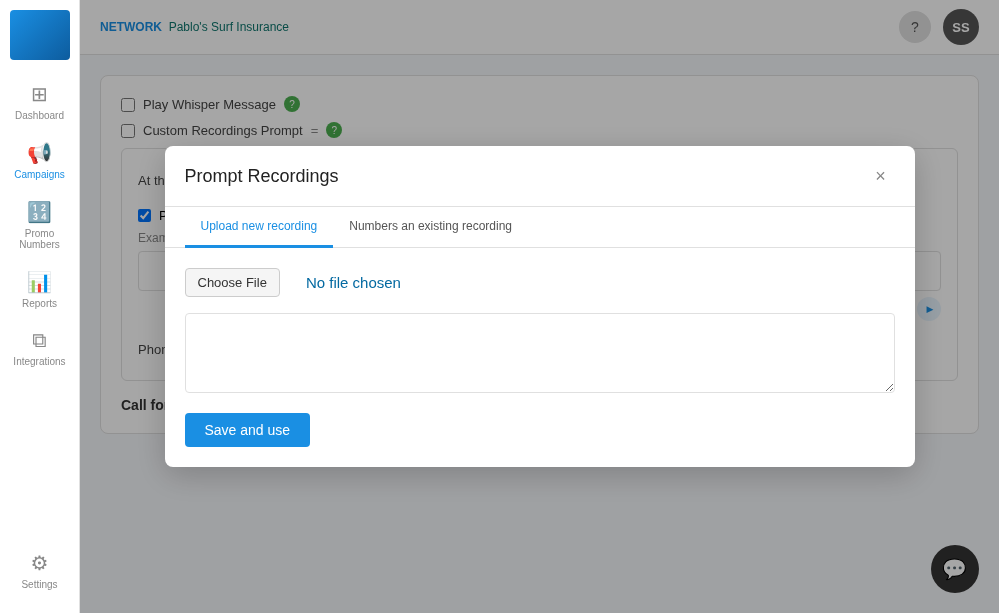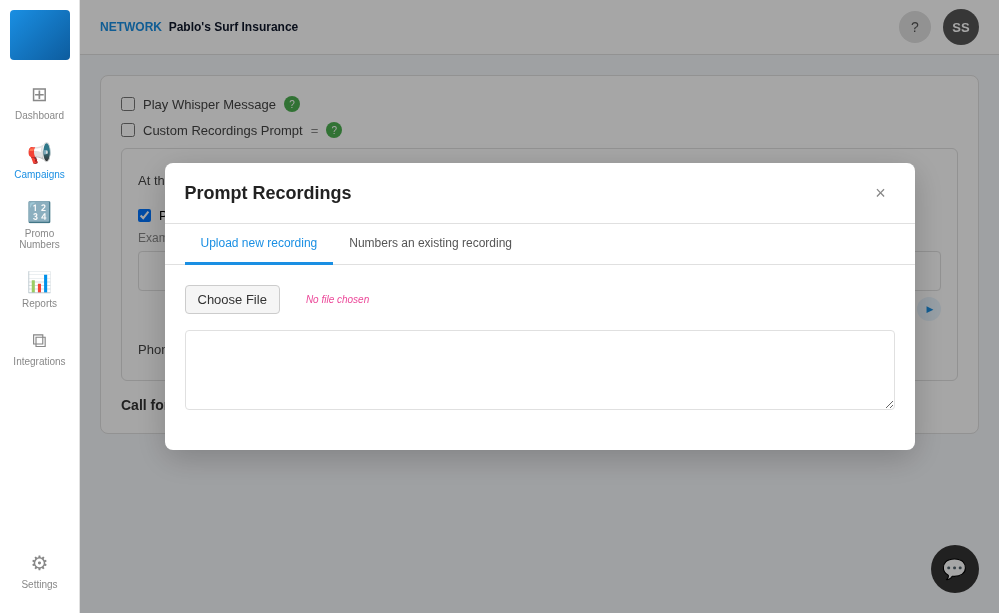--- a/index.html
+++ b/index.html
@@ -81,21 +81,21 @@
       height: calc(613px - 55px);
     }
     .page-card {
       background: #fff;
       border-radius: 8px;
       padding: 20px;
       border: 1px solid #e0e0e0;
     }
 
     
-    .checkbox-row { display: flex; align-items: center; gap: 8px; margin-bottom: 10px; font-size: 13px; color: #444; }
+    .checkbox-row { display: flex; align-items: flex-end; gap: 8px; margin-bottom: 10px; font-size: 13px; color: #444; }
     .checkbox-row input[type=checkbox] { width: 14px; height: 14px; }
     .info-icon { width: 16px; height: 16px; border-radius: 50%; background: #4caf50; color: #fff; font-size: 10px; display: inline-flex; align-items: center; justify-content: center; cursor: pointer; }
 
     
     .call-start-box {
       border: 1px solid #e0e0e0;
       border-radius: 6px;
       padding: 16px;
       margin-top: 10px;
     }
@@ -151,41 +151,41 @@
     
     .modal {
       background: #fff; border-radius: 8px; width: 750px;
       box-shadow: 0 8px 32px rgba(0,0,0,0.2); overflow: hidden;
       position: relative;
     }
     .modal-header {
       padding: 16px 20px; border-bottom: 1px solid #e0e0e0;
       display: flex; align-items: center; justify-content: space-between;
     }
-    .modal-title { font-size: 18px; font-weight: 700; color: #222; }
+    .modal-title { font-size: 18px; font-weight: 400; color: #222; }
     .modal-close {
       width: 28px; height: 28px; border-radius: 50%;
       background: none; border: none; font-size: 18px; color: #888;
       cursor: pointer; display: flex; align-items: center; justify-content: center;
     }
     .modal-tabs { display: flex; border-bottom: 1px solid #e0e0e0; padding: 0 20px; }
     .modal-tab {
       padding: 12px 16px; font-size: 12px; color: #555; cursor: pointer;
       border-bottom: 3px solid transparent; margin-bottom: -1px;
     }
     .modal-tab.active { color: #1a8fe3; border-bottom-color: #1a8fe3; font-weight: 500; }
     .modal-body { padding: 20px; }
 
     
     .file-row { display: flex; align-items: center; gap: 26px; margin-bottom: 16px; }
     .choose-file-btn {
       padding: 6px 12px; border: 1px solid #ccc; border-radius: 4px;
       font-size: 13px; background: #f5f5f5; cursor: pointer; color: #333;
     }
-    .no-file-text { font-size: 10px; color: #ec4899; font-style: italic; }
+    .no-file-text { font-size: 15px; color: #0369a1; }
 
     .script-label { font-size: 13px; color: #444; margin-bottom: 8px; }
     .script-textarea {
       width: 100%; border: 1px solid #e0e0e0; border-radius: 4px;
       padding: 10px; font-size: 13px; min-height: 80px; resize: vertical;
       color: #444; font-family: inherit; margin-bottom: 16px;
     }
 
     .save-use-btn {
       background: #1a8fe3; color: #fff; border: none; border-radius: 4px;
@@ -222,21 +222,21 @@
     <span class="icon">⚙</span>
     <span>Settings</span>
   </div>
 </div>
 
 <div class="main">
 
   <div class="topbar">
     <div class="topbar-network">
       <span>NETWORK</span>
-      &nbsp;<span style="color:#0f172a;font-weight:700;">Pablo's Surf Insurance</span>
+      &nbsp;<span style="color:#0f766e;font-weight:400;">Pablo's Surf Insurance</span>
     </div>
     <div class="topbar-right">
       <div class="topbar-help">
         <span>?</span>
       </div>
       <div class="topbar-avatar">
         <span>SS</span>
       </div>
     </div>
   </div>
@@ -316,20 +316,21 @@
       </div>
 
       <div class="modal-body">
         <div class="file-row">
           <button class="choose-file-btn">Choose File</button>
           <span class="no-file-text">No file chosen</span>
         </div>
 
         <textarea class="script-textarea" style=""></textarea>
 
+        <button class="save-use-btn">Save and use</button>
       </div>
     </div>
   </div>
 
   <div class="chat-btn">
     <span>💬</span>
   </div>
 </div>
 
 </body></html>

